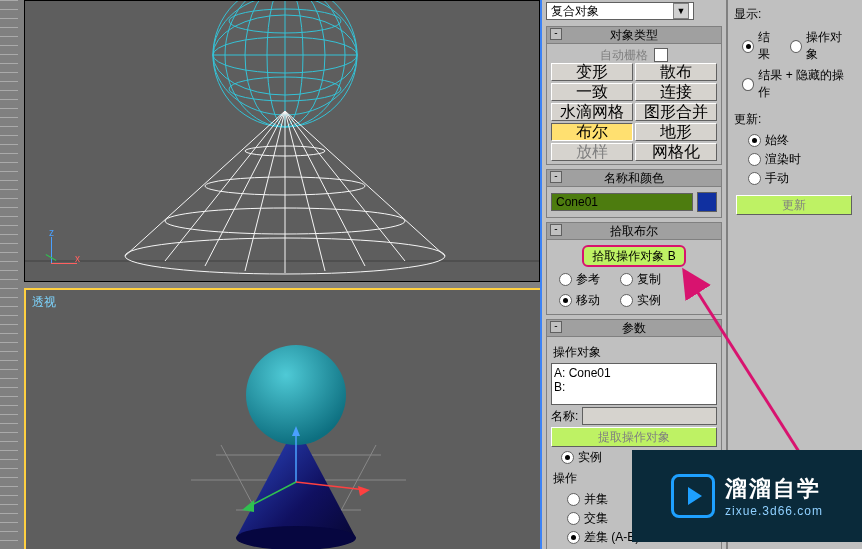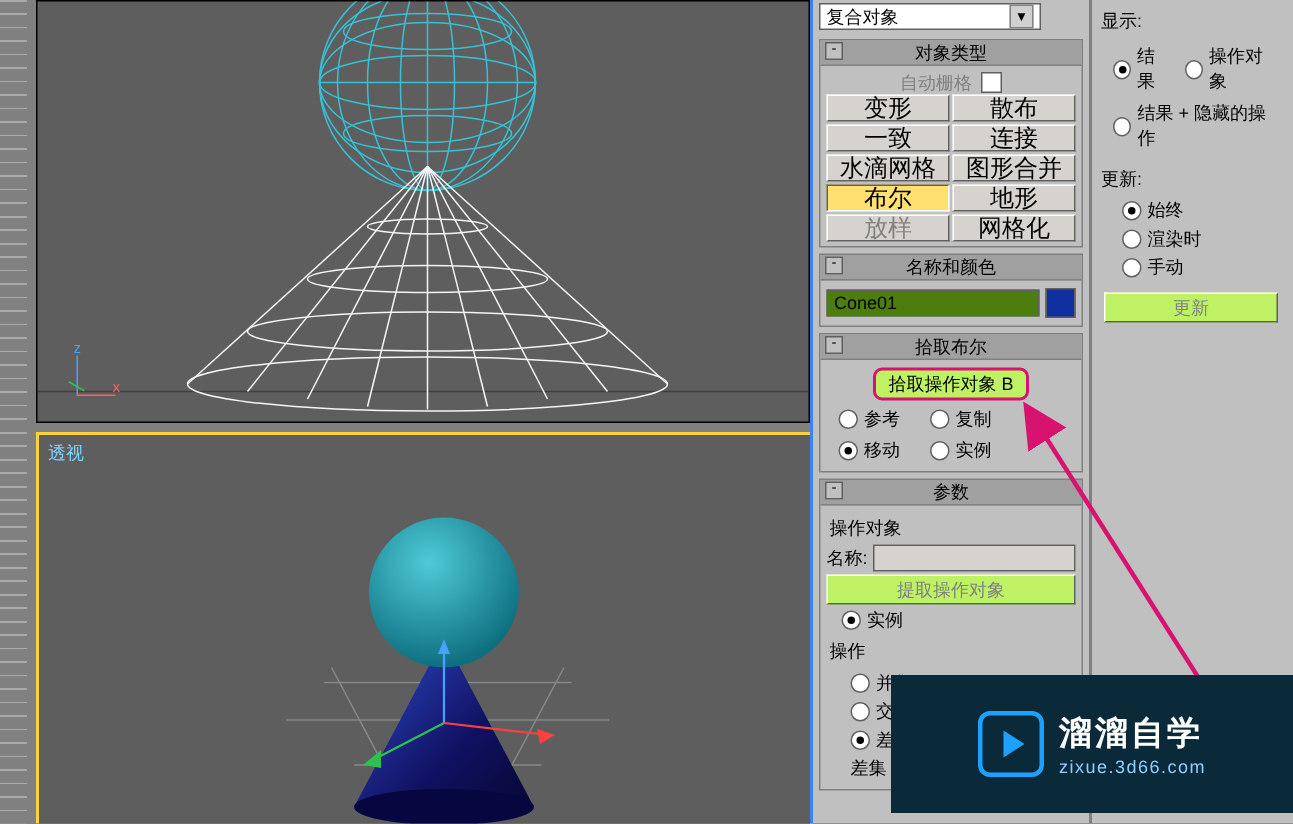--- a/index.html
+++ b/index.html
@@ -154,21 +154,21 @@
   }
   .section-title { font-size:12px; margin:4px 0 2px 2px;}
   .sec-indent { margin-left: 10px; }
   .arrow-line {
     position:absolute;
     pointer-events:none;
   }
   .watermark {
     position:absolute;
     right:0; bottom:7px;
-    width:268px; height:92px;
+    width:230px; height:92px;
     background:#0a2a3a;
     display:flex; align-items:center; justify-content:center;
     gap:10px;
     color:#fff;
   }
   .watermark .play {
     width:38px; height:38px; border:3px solid #1ea0ff; border-radius:8px;
     display:flex; align-items:center; justify-content:center;
   }
   .watermark .tri {
@@ -352,20 +352,22 @@
       </div>
     </div>
 
     <div class="rollout">
       <div class="rollout-header">
         <span class="minus">-</span>
         <span>参数</span>
       </div>
       <div class="rollout-body">
         <div class="section-title">操作对象</div>
+        <div class="ops-list"><span>A: Cone01</span>
+<span>B:</span></div>
         <div class="row">
           <span class="label">名称:</span>
           <input class="input-text" style="flex: 1 1 0%; background: rgb(214, 211, 206);" value="">
         </div>
         <div class="wide-btn disabled" style="color:#808080">提取操作对象</div>
         <div class="sec-indent">
           <div class="radio-item">
               <span class="radio checked"></span>
               <span>实例</span>
             </div>

